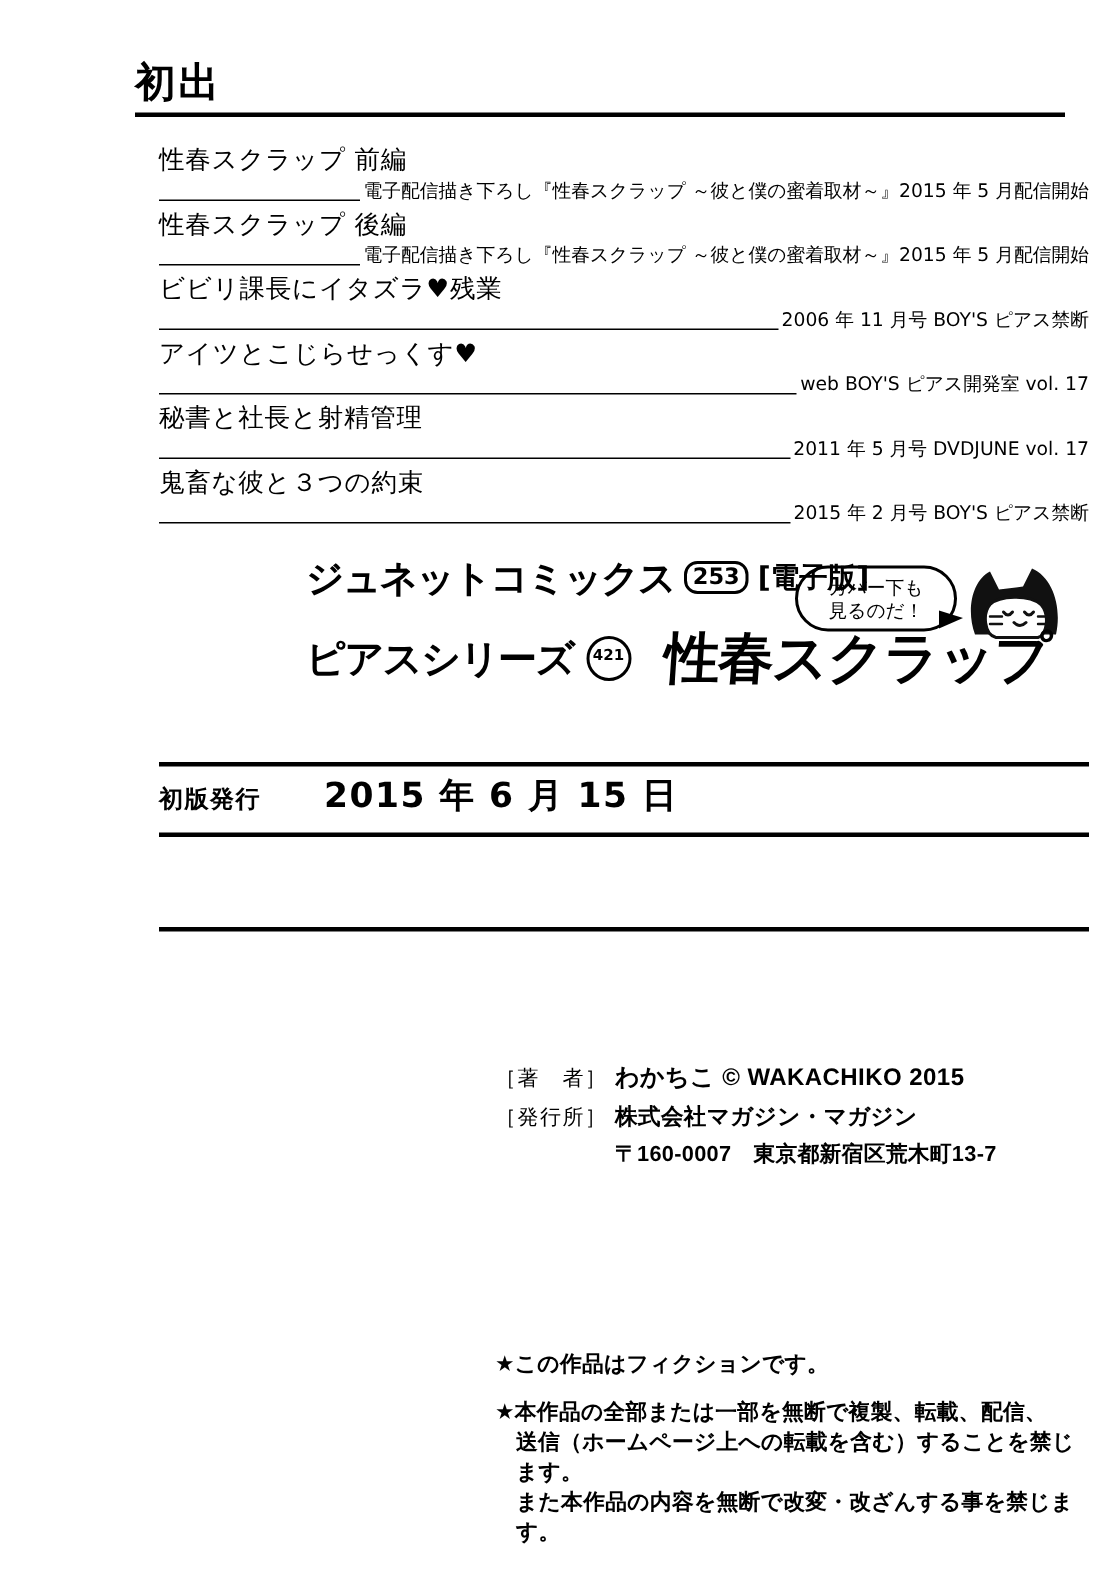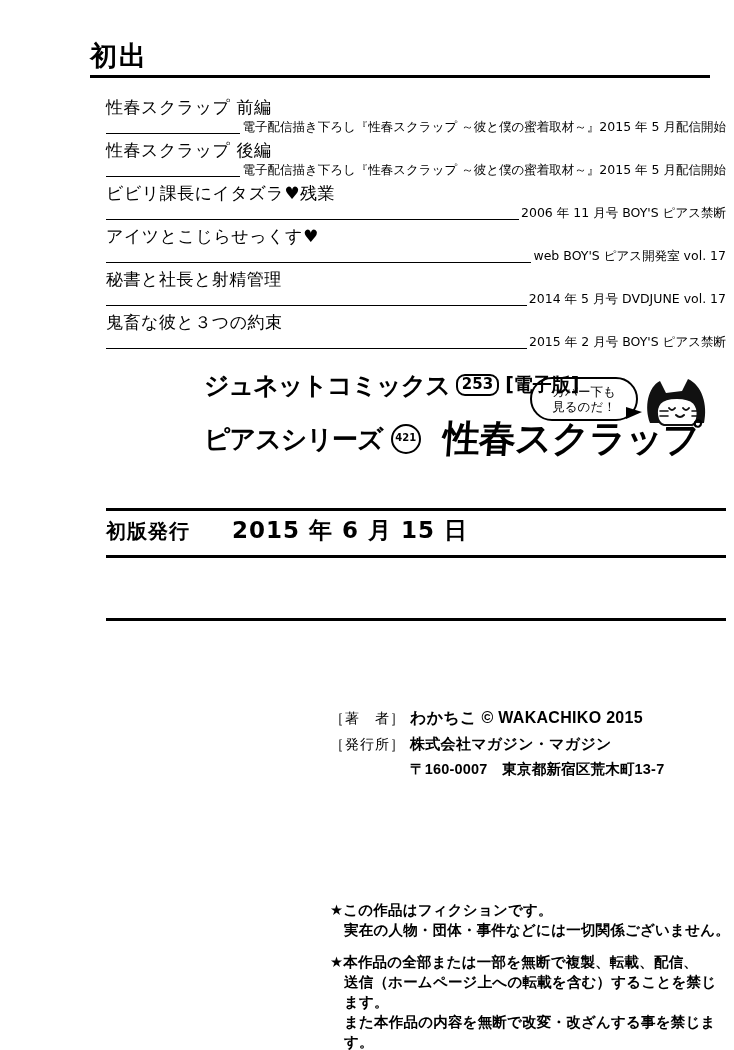--- a/index.html
+++ b/index.html
@@ -202,21 +202,21 @@
   .pubdate {
     position: absolute;
     left: 106px;
     top: 515px;
     width: 620px;
     display: flex;
     align-items: baseline;
     font-family: "DejaVu Sans", sans-serif;
   }
   .pubdate .label {
-    font-size: 20px;
+    font-size: 16px;
     font-weight: bold;
     letter-spacing: 1px;
   }
   .pubdate .value {
     font-size: 23px;
     font-weight: bold;
     margin-left: 42px;
     letter-spacing: 1px;
   }
   .rule-logo-bottom {
@@ -326,21 +326,21 @@
       <div class="credit-src-line">
         <span class="lead"></span>
         <span class="credit-src">web BOY'S ピアス開発室 vol. 17</span>
       </div>
     </div>
 
     <div class="credit-row">
       <div class="credit-work">秘書と社長と射精管理</div>
       <div class="credit-src-line">
         <span class="lead"></span>
-        <span class="credit-src">2014 年 5 月号 DVDJUNE vol. 17</span>
+        <span class="credit-src">2011 年 5 月号 DVDJUNE vol. 17</span>
       </div>
     </div>
 
     <div class="credit-row">
       <div class="credit-work">鬼畜な彼と３つの約束</div>
       <div class="credit-src-line">
         <span class="lead"></span>
         <span class="credit-src">2015 年 2 月号 BOY'S ピアス禁断</span>
       </div>
     </div>
@@ -392,21 +392,20 @@
     <div class="imprint-row">
       <span class="imprint-key">［発行所］</span>
       <span class="imprint-val reg">株式会社マガジン・マガジン</span>
     </div>
     <div class="imprint-addr">〒160-0007　東京都新宿区荒木町13-7</div>
   </div>
 
   <div class="notices">
     <div class="notice-block">
       <div class="notice-line">★この作品はフィクションです。</div>
-      <div class="notice-line indent">実在の人物・団体・事件などには一切関係ございません。</div>
     </div>
     <div class="notice-block">
       <div class="notice-line">★本作品の全部または一部を無断で複製、転載、配信、</div>
       <div class="notice-line indent">送信（ホームページ上への転載を含む）することを禁じます。</div>
       <div class="notice-line indent">また本作品の内容を無断で改変・改ざんする事を禁じます。</div>
     </div>
   </div>
 
 </div>
 

